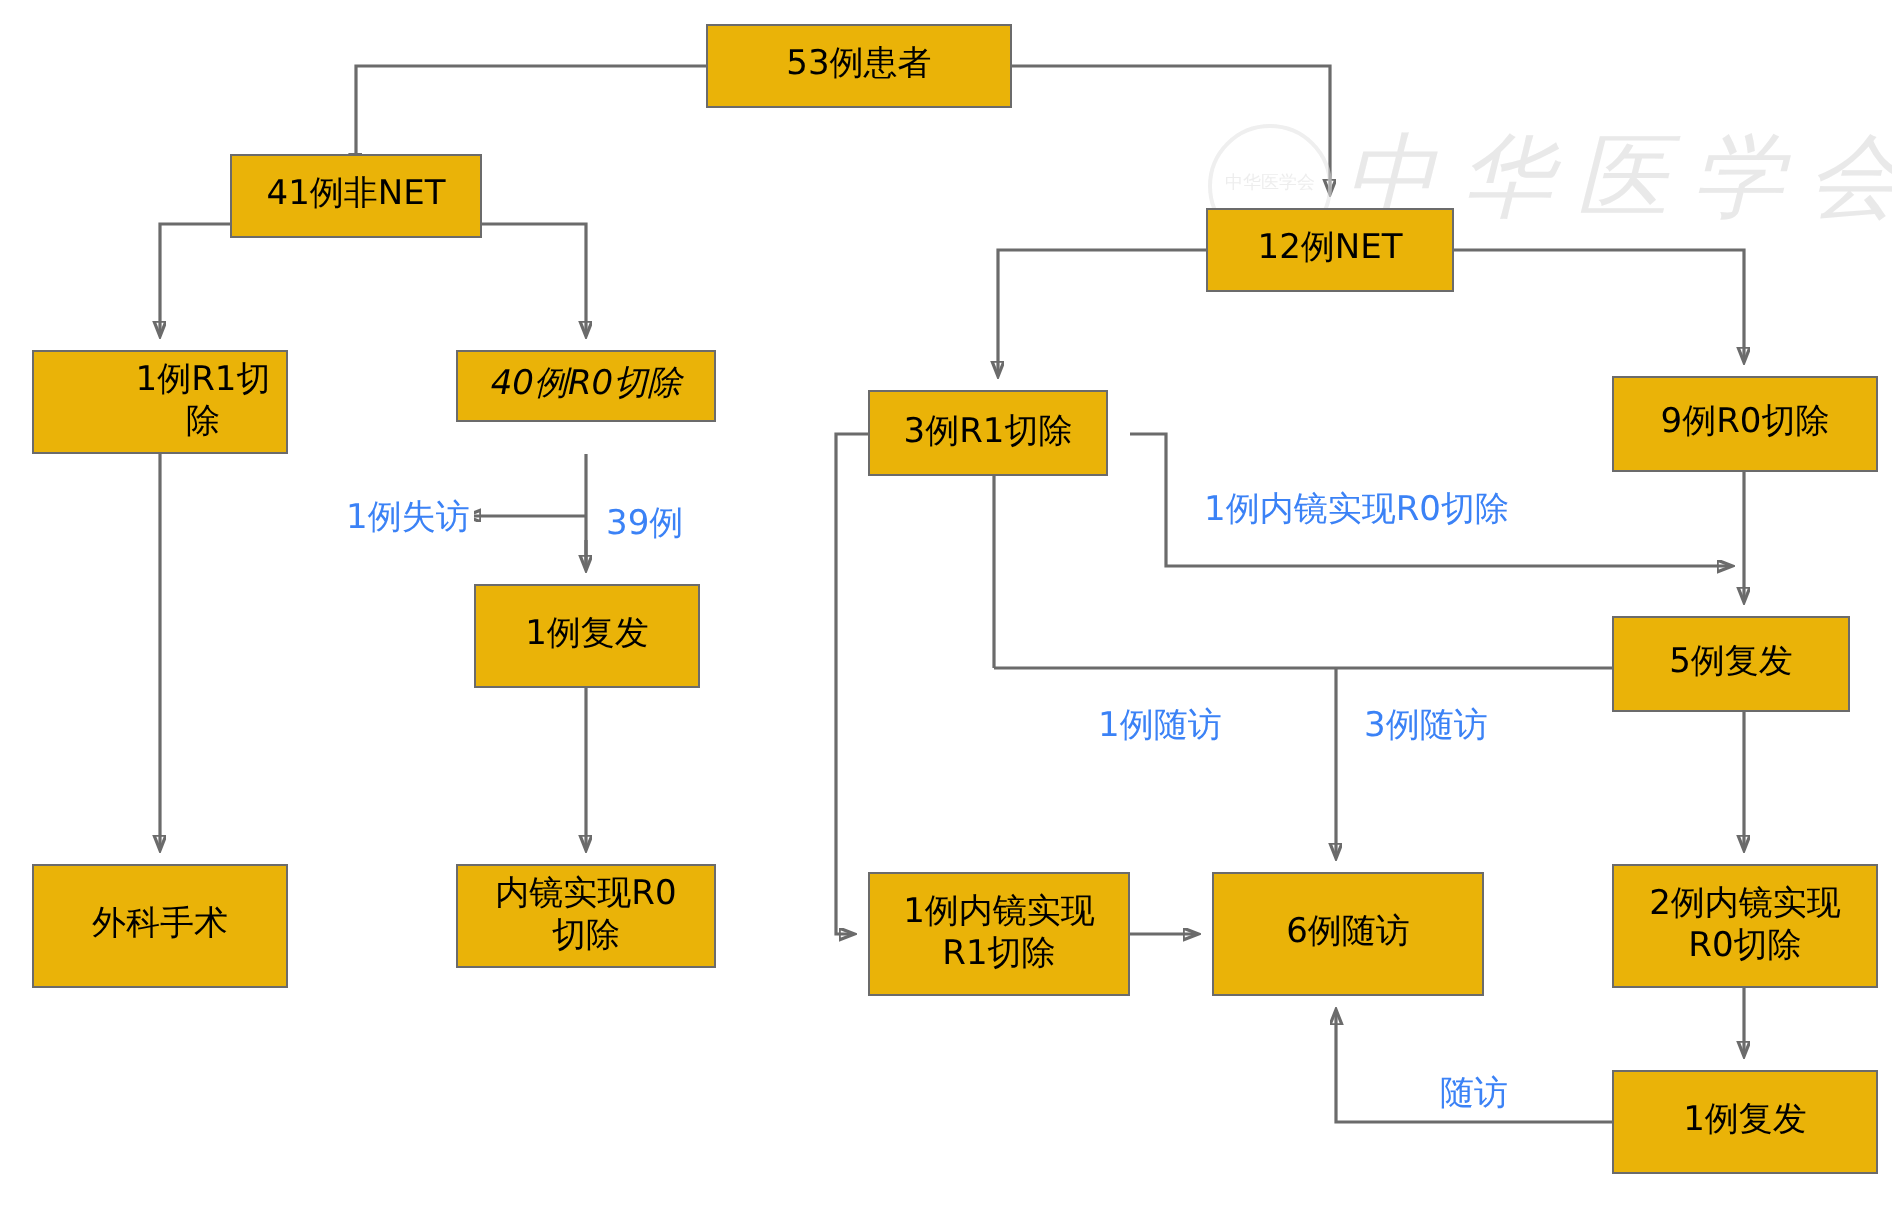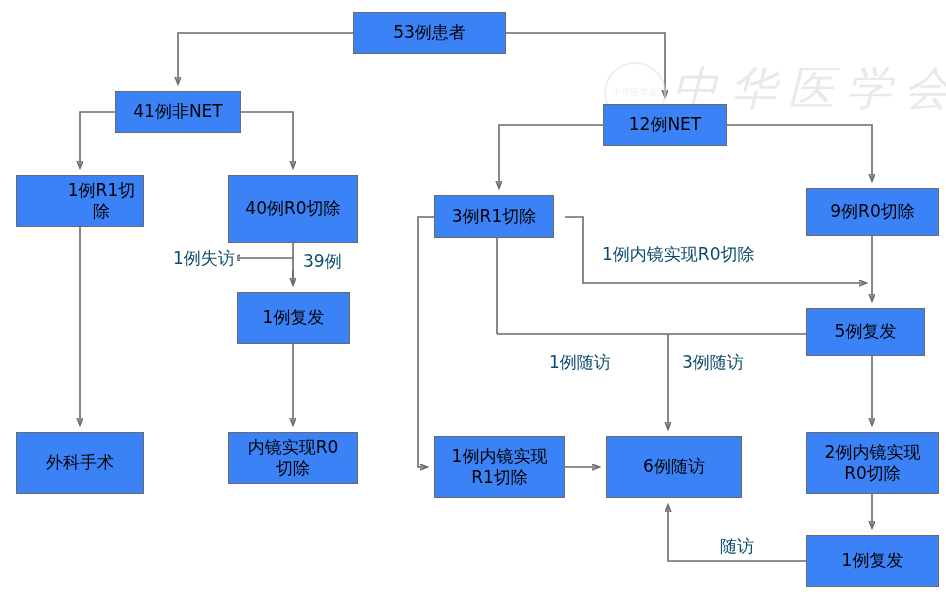--- a/index.html
+++ b/index.html
@@ -2,35 +2,35 @@
 <html><head>
 <meta charset="utf-8">
 <style>
   html,body{margin:0;padding:0;background:#ffffff;}
   body{font-family:"DejaVu Sans","Liberation Sans",sans-serif;}
   #canvas{position:relative;width:946px;height:605px;background:#fff;overflow:hidden;}
   .node{
     position:absolute;
     box-sizing:border-box;
     border:1.5px solid #6b6b6b;
-    background:#3b82f6;
+    background:#eab308;
     display:flex;
     align-items:center;
     justify-content:center;
     text-align:center;
     font-size:17px;
     line-height:1.25;
     color:#000;
     letter-spacing:0px;
     z-index:3;
   }
   .edge-label{
     position:absolute;
     font-size:17px;
-    color:#0c4a6e;
+    color:#3b82f6;
     white-space:nowrap;
     background:#fff;
     padding:0 2px;
     z-index:4;
   }
   svg#wires{position:absolute;left:0;top:0;width:946px;height:605px;z-index:1;}
   svg#wires line, svg#wires path{stroke:#6b6b6b;stroke-width:1.6px;fill:none;}
   .wm{position:absolute;z-index:2;pointer-events:none;opacity:.55;}
   .wm-text{
     font-family:"DejaVu Serif","Liberation Serif",serif;
@@ -102,24 +102,24 @@
     <path d="M565,467 L599,467" marker-end="url(#ah)"></path>
 
     <path d="M872,356 L872,425" marker-end="url(#ah)"></path>
 
     <path d="M872,494 L872,528" marker-end="url(#ah)"></path>
 
     <path d="M806,561 L668,561 L668,505" marker-end="url(#ah)"></path>
   </svg>
 
   <div class="node" style="left:353px;top:12px;width:153px;height:42px;">53例患者</div>
-  <div class="node" style="left:115px;top:91px;width:126px;height:42px;">41例非NET</div>
+  <div class="node" style="left:115px;top:77px;width:126px;height:42px;">41例非NET</div>
   <div class="node" style="left:603px;top:104px;width:124px;height:42px;">12例NET</div>
   <div class="node" style="left:16px;top:175px;width:128px;height:52px;padding-left:43px;">1例R1切除</div>
-  <div class="node" style="left:228px;top:175px;width:130px;height:68px;">40例R0切除</div>
+  <div class="node" style="left:228px;top:175px;width:130px;height:36px;font-style:italic;">40例R0切除</div>
   <div class="node" style="left:434px;top:195px;width:120px;height:43px;">3例R1切除</div>
   <div class="node" style="left:806px;top:188px;width:133px;height:48px;">9例R0切除</div>
   <div class="node" style="left:237px;top:292px;width:113px;height:52px;">1例复发</div>
   <div class="node" style="left:806px;top:308px;width:119px;height:48px;">5例复发</div>
   <div class="node" style="left:16px;top:432px;width:128px;height:62px;">外科手术</div>
   <div class="node" style="left:228px;top:432px;width:130px;height:52px;white-space:pre-line;">内镜实现R0
 切除</div>
   <div class="node" style="left:434px;top:436px;width:131px;height:62px;white-space:pre-line;">1例内镜实现
 R1切除</div>
   <div class="node" style="left:606px;top:436px;width:136px;height:62px;">6例随访</div>

